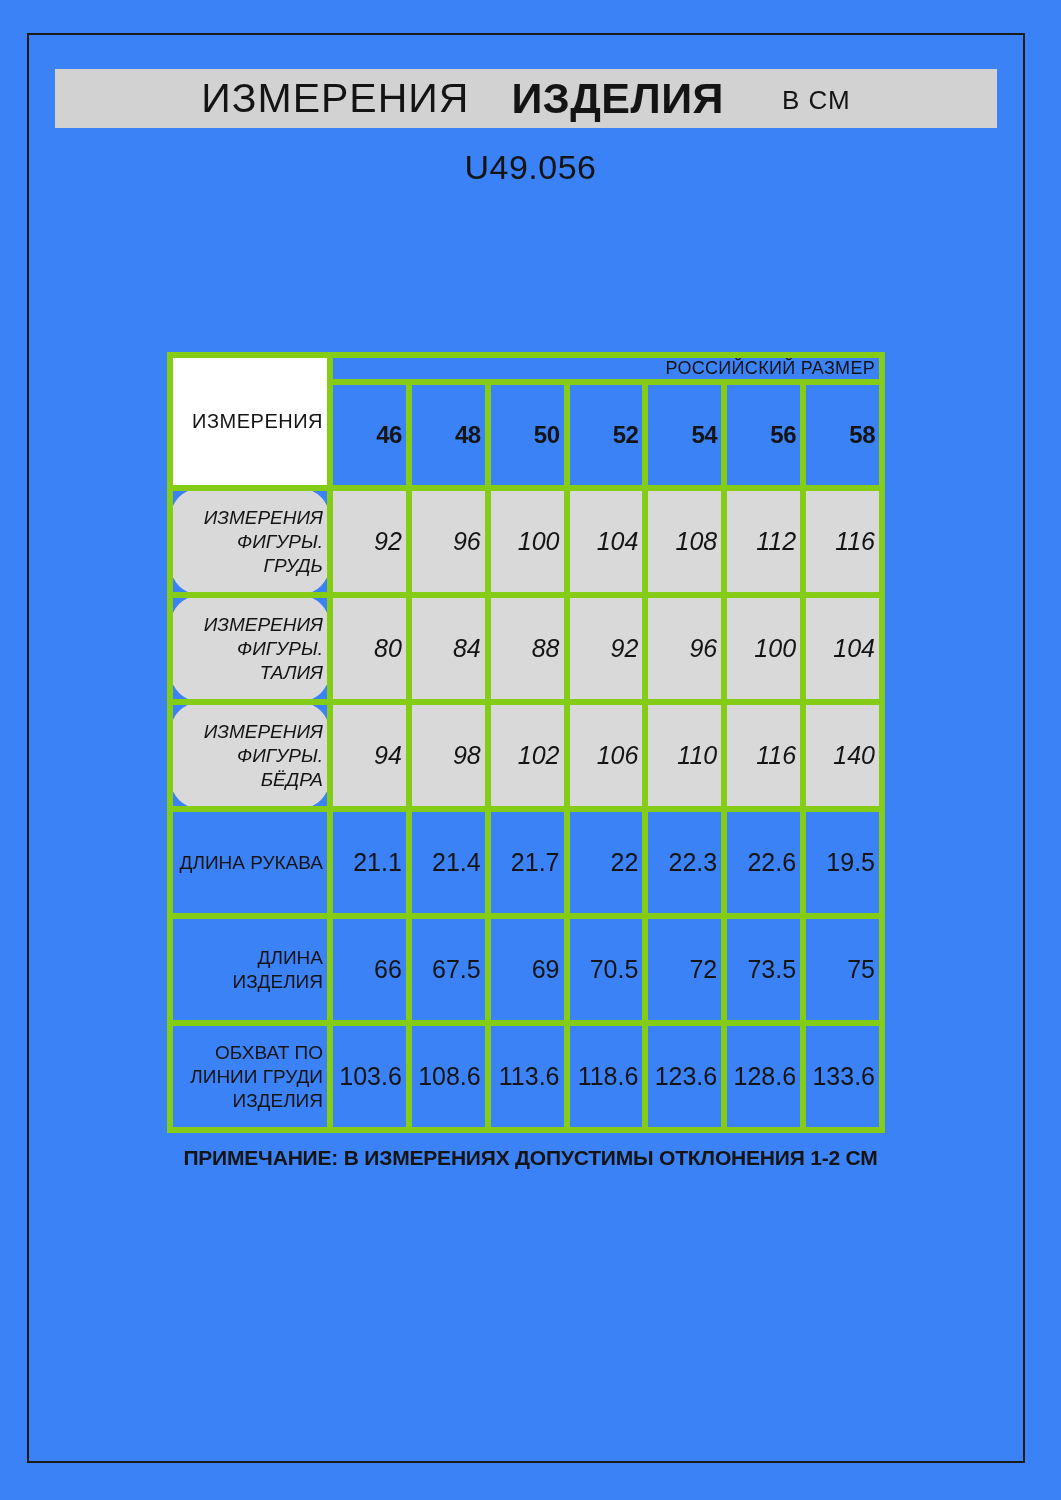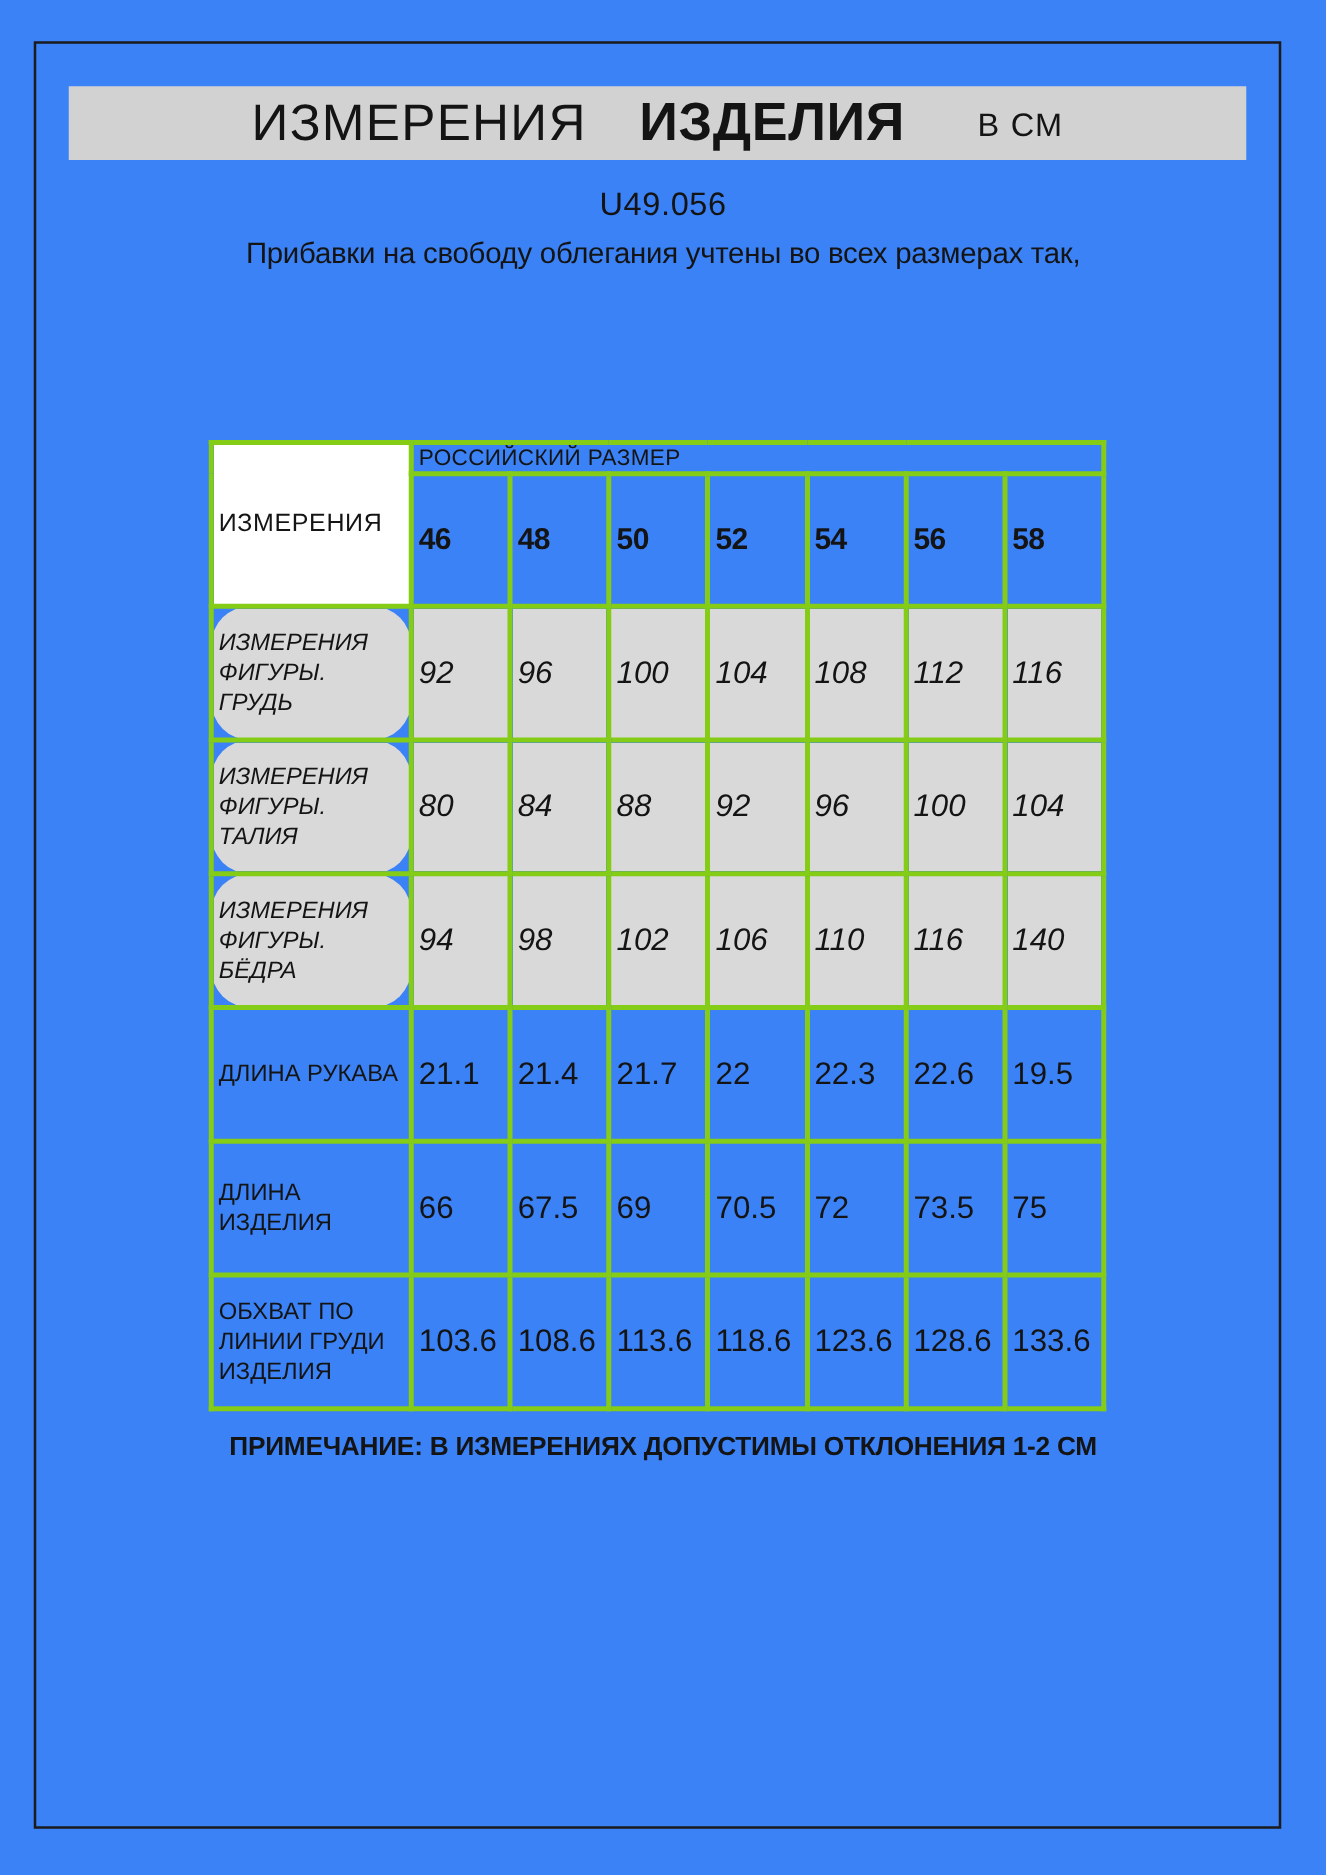--- a/index.html
+++ b/index.html
@@ -54,21 +54,21 @@
     position: relative;
     top: 2px;
     letter-spacing: 1px;
   }
   .article {
     position: absolute;
     left: 0;
     top: 148px;
     width: 100%;
     text-align: center;
-    font-size: 26px;
+    font-size: 34px;
     font-weight: 400;
     letter-spacing: 0.5px;
   }
   .intro {
     position: absolute;
     left: 0;
     top: 189px;
     width: 100%;
     text-align: center;
     font-size: 23.5px;
@@ -79,22 +79,22 @@
   table.size-table {
     position: absolute;
     left: 167px;
     top: 352px;
     width: 718px;
     border-collapse: collapse;
     table-layout: fixed;
     border: 3px solid #1b1b1b;
   }
   table.size-table td {
-    border: 4px solid #84cc16;
-    text-align: left;
+    border: 6px solid #84cc16;
+    text-align: right;
     vertical-align: middle;
     padding: 0 4px;
     overflow: hidden;
   }
   col.c-label { width: 160px; }
   td.corner-cell {
     font-size: 20px;
     background: #ffffff;
     letter-spacing: 0.5px;
   }
@@ -143,21 +143,20 @@
 
   <div class="title-band">
     <span class="title-main">ИЗМЕРЕНИЯ</span>
     <span class="title-bold">ИЗДЕЛИЯ</span>
     <span class="title-unit">В СМ</span>
   </div>
 
   <div class="article">U49.056</div>
 
   <div class="intro">
-    <div>Прибавки на свободу облегания учтены во всех размерах так,</div>
   </div>
 
   <table class="size-table">
     <colgroup>
       <col class="c-label">
       <col>
         <col>
         <col>
         <col>
         <col>

